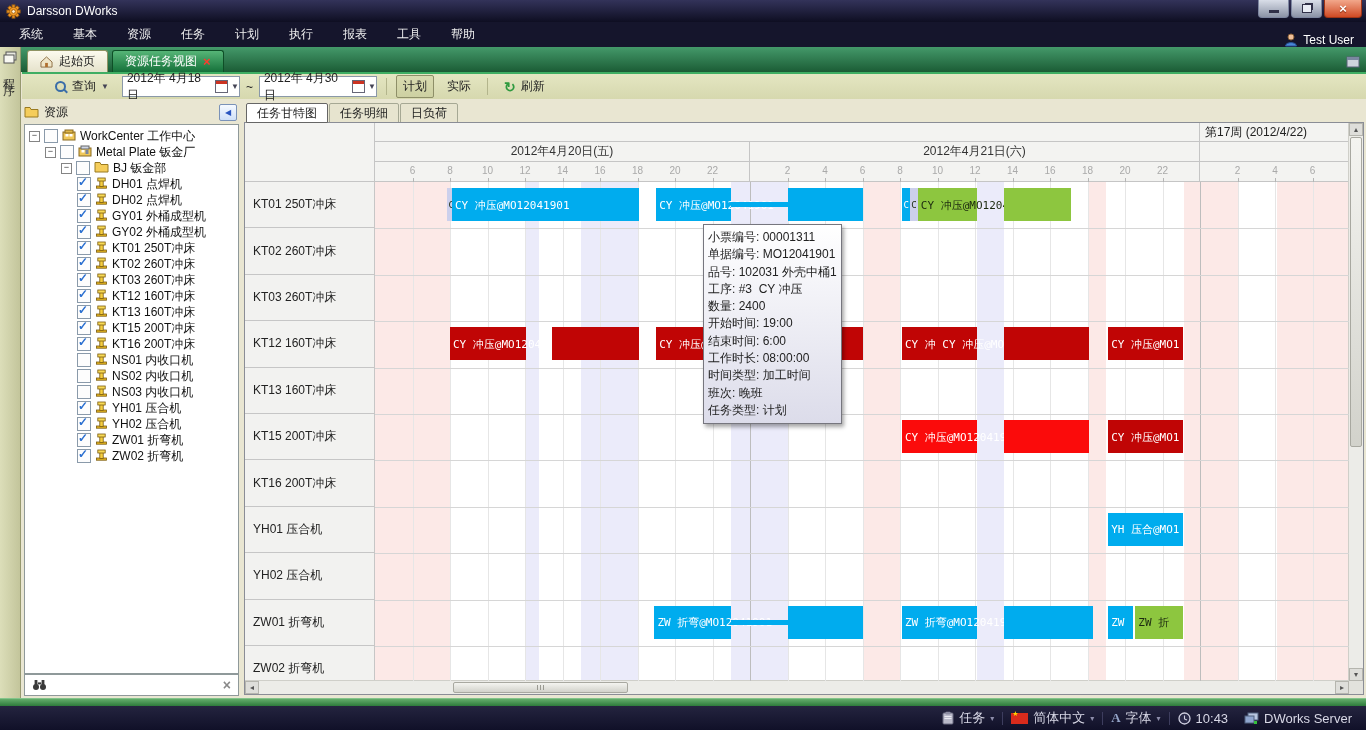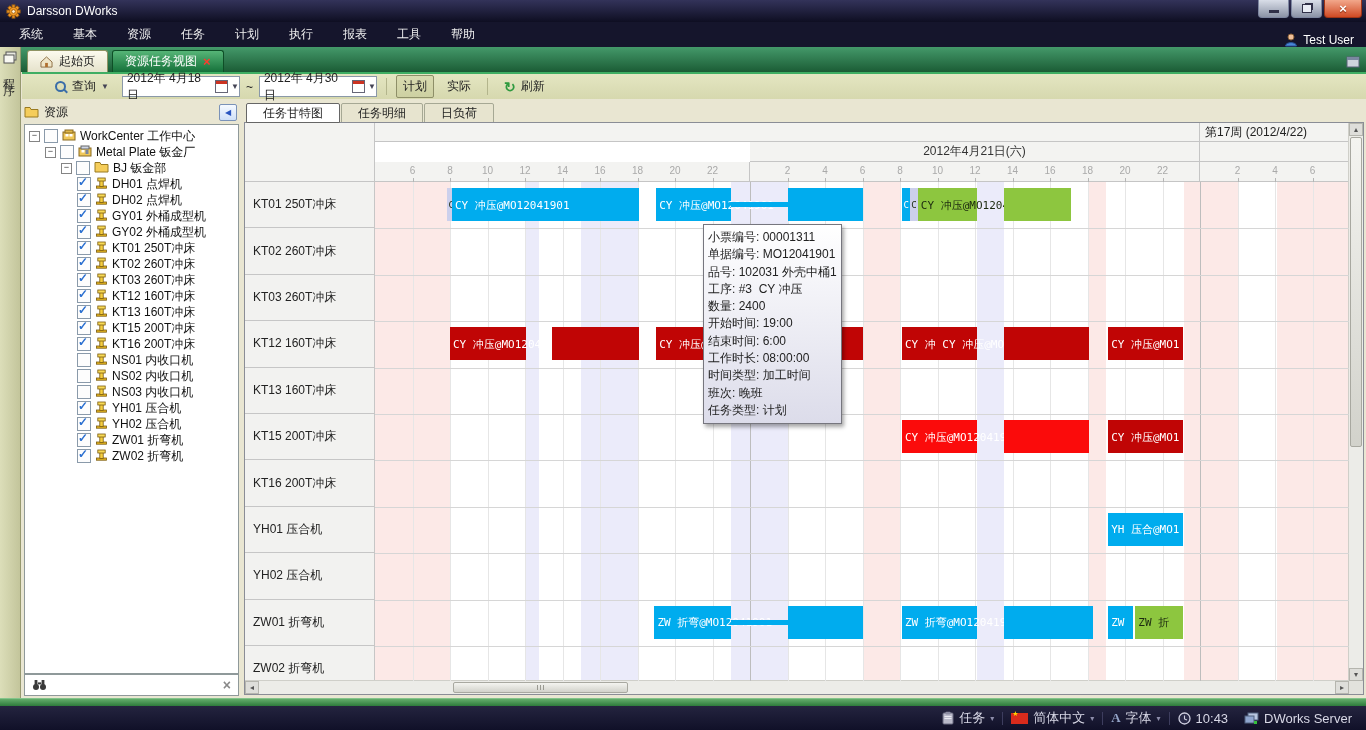--- a/index.html
+++ b/index.html
@@ -62,21 +62,21 @@
     text-align:center;color:#333;margin-right:4px;flex:none;}
   .cbx{width:12px;height:12px;border:1px solid #8a9aaa;background:#fdfdfd;margin-right:4px;position:relative;flex:none;}
   .cbx.checked::after{content:"\2713";color:#2a6fd0;font-size:12px;font-weight:bold;position:absolute;left:0;top:-3px;}
   .tree-ico{margin-right:4px;flex:none;}
   .tree-footer{position:absolute;bottom:3px;left:3px;right:3px;height:20px;background:#fff;border:1px solid #8f999a;
     display:flex;align-items:center;justify-content:space-between;padding:0 7px;}
   .footer-close{color:#8a8a8a;font-weight:bold;font-size:14px;line-height:12px;}
   
   .gantt-panel{position:absolute;left:242px;right:0;top:99px;bottom:31px;}
   .view-tabs{position:absolute;top:4px;left:4px;display:flex;}
-  .view-tab{height:18px;padding:0 16px;display:flex;align-items:center;background:#e7e4cf;
+  .view-tab{height:18px;padding:0 10px;display:flex;align-items:center;background:#e7e4cf;
     border:1px solid #a6a894;color:#222;border-radius:2px 2px 0 0;margin-right:1px;}
   .view-tab.active{background:#fff;border-color:#666;position:relative;z-index:2;}
   .gantt-frame{position:absolute;left:2px;right:2px;top:23px;bottom:4px;background:#fff;border:1px solid #8a8d96;}
   .g-hdr-cell{position:absolute;background:#f3f3f1;border-right:1px solid #c5c5c5;border-bottom:1px solid #c5c5c5;box-sizing:border-box;}
   .g-week-cell{color:#222;display:flex;align-items:center;padding-left:5px;}
   .g-day-cell{color:#333;display:flex;align-items:center;justify-content:center;}
   .g-tick-label{position:absolute;width:22px;text-align:center;font-size:10px;color:#a9a9a9;}
   .g-tick-mark{position:absolute;width:1px;height:4px;background:#b5b5b5;}
   .g-body{position:absolute;overflow:hidden;background:#fff;}
   .g-row-label{position:absolute;left:0;width:130px;background:#f2f2f0;border-right:1px solid #c6c6c6;
@@ -443,20 +443,21 @@
 <div class="gantt-panel">
   <div class="view-tabs" id="view-tabs">
       <div class="view-tab active">任务甘特图</div>
       <div class="view-tab">任务明细</div>
       <div class="view-tab">日负荷</div>
     </div>
   <div class="gantt-frame" id="gantt-frame">
       <div class="g-hdr-cell" style="left: 0px; top: 0px; width: 130px; height: 59px;"></div>
       <div class="g-hdr-cell g-week-cell" style="left: 130px; top: 0px; width: 825px; height: 19px;"></div>
       <div class="g-hdr-cell g-week-cell" style="left: 955px; top: 0px; width: 149px; height: 19px;">第17周 (2012/4/22)</div>
+      <div class="g-hdr-cell g-day-cell" style="left: 130px; top: 19px; width: 375px; height: 20px;">2012年4月20日(五)</div>
       <div class="g-hdr-cell" style="left: 130px; top: 39px; width: 375px; height: 20px;"></div>
       <div class="g-tick-label" style="left: 156.5px; top: 42px;">6</div>
       <div class="g-tick-mark" style="left: 167.5px; top: 55px;"></div>
       <div class="g-tick-label" style="left: 194px; top: 42px;">8</div>
       <div class="g-tick-mark" style="left: 205px; top: 55px;"></div>
       <div class="g-tick-label" style="left: 231.5px; top: 42px;">10</div>
       <div class="g-tick-mark" style="left: 242.5px; top: 55px;"></div>
       <div class="g-tick-label" style="left: 269px; top: 42px;">12</div>
       <div class="g-tick-mark" style="left: 280px; top: 55px;"></div>
       <div class="g-tick-label" style="left: 306.5px; top: 42px;">14</div>

